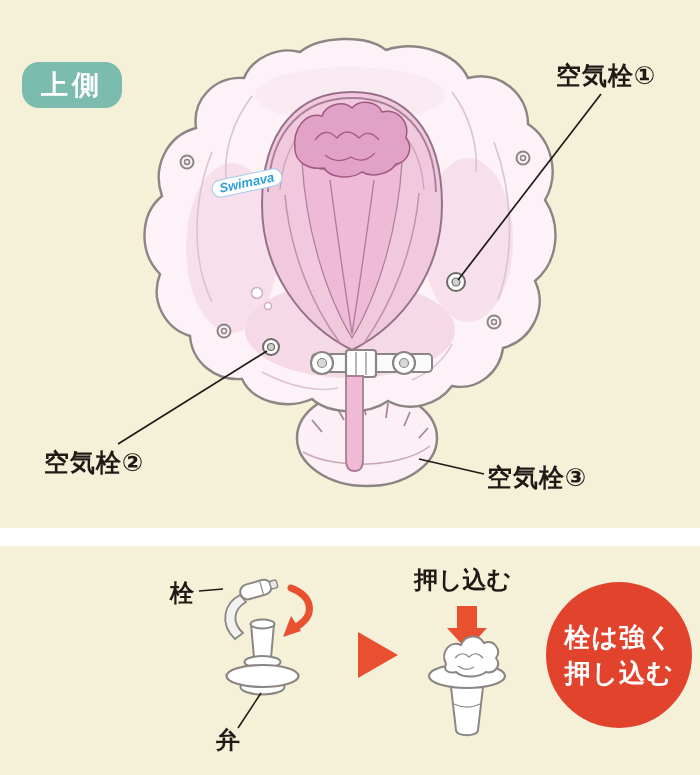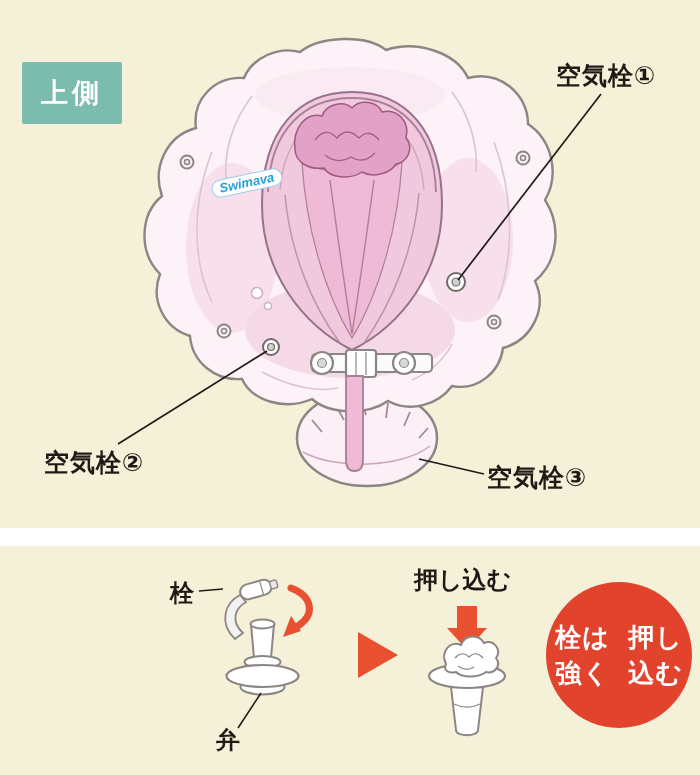--- a/index.html
+++ b/index.html
@@ -23,21 +23,21 @@
   }
   .logo{
     position:absolute;left:211px;top:174px;transform:rotate(-12deg);
     color:#2e9fd6;font-weight:bold;font-style:italic;font-size:13px;
     background:#ffffff;border:1.5px solid #9fcbe8;border-radius:10px;
     padding:1px 7px;line-height:14px;
   }
   .note-circle{
     position:absolute;left:546px;top:36px;width:146px;height:146px;
     border-radius:50%;background:#e2432c;color:#ffffff;
-    display:flex;flex-direction:row;align-items:center;justify-content:center;
+    display:flex;flex-direction:column;align-items:center;justify-content:center;
     font-weight:bold;font-size:26px;line-height:36px;letter-spacing:1px;text-align:center;
   }
 </style>
 </head>
 <body>
 
 <div class="page">
 
   <section class="panel panel-top">
 
@@ -121,21 +121,21 @@
         <circle cx="268" cy="306" r="3.5"></circle>
       </g>
 
       <g stroke="#1f1a16" stroke-width="1.7">
         <line x1="601" y1="94" x2="458" y2="280"></line>
         <line x1="118" y1="444" x2="267" y2="351"></line>
         <line x1="484" y1="474" x2="419" y2="459"></line>
       </g>
     </svg>
 
-    <div class="tag" style="left:22px;top:62px;width:100px;height:62px;">上側</div>
+    <div class="tag" style="left:22px;top:62px;width:100px;height:46px;border-radius:17px;">上側</div>
 
     <span class="logo">Swimava</span>
 
     <span class="anno" style="left:556px;top:59px;">空気栓①</span>
     <span class="anno" style="left:44px;top:446px;">空気栓②</span>
     <span class="anno" style="left:487px;top:461px;">空気栓③</span>
   </section>
 
   <section class="panel panel-bottom">
 

